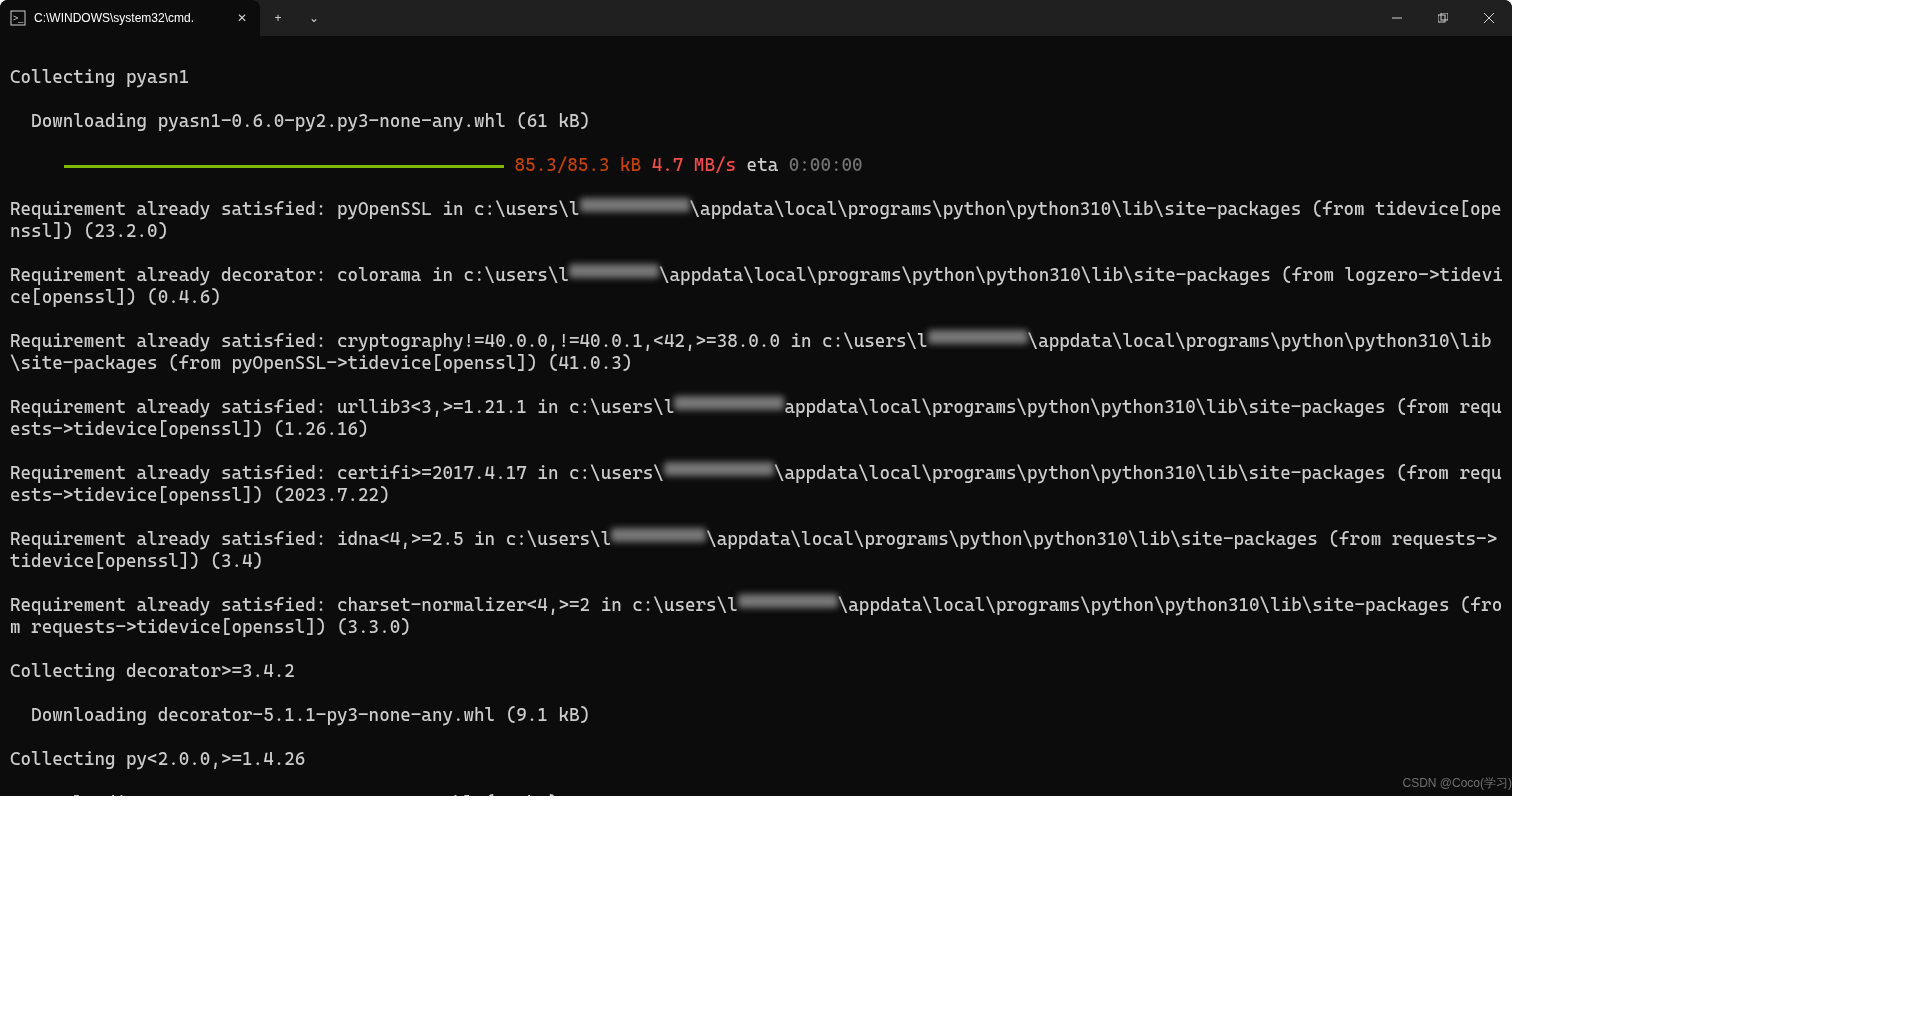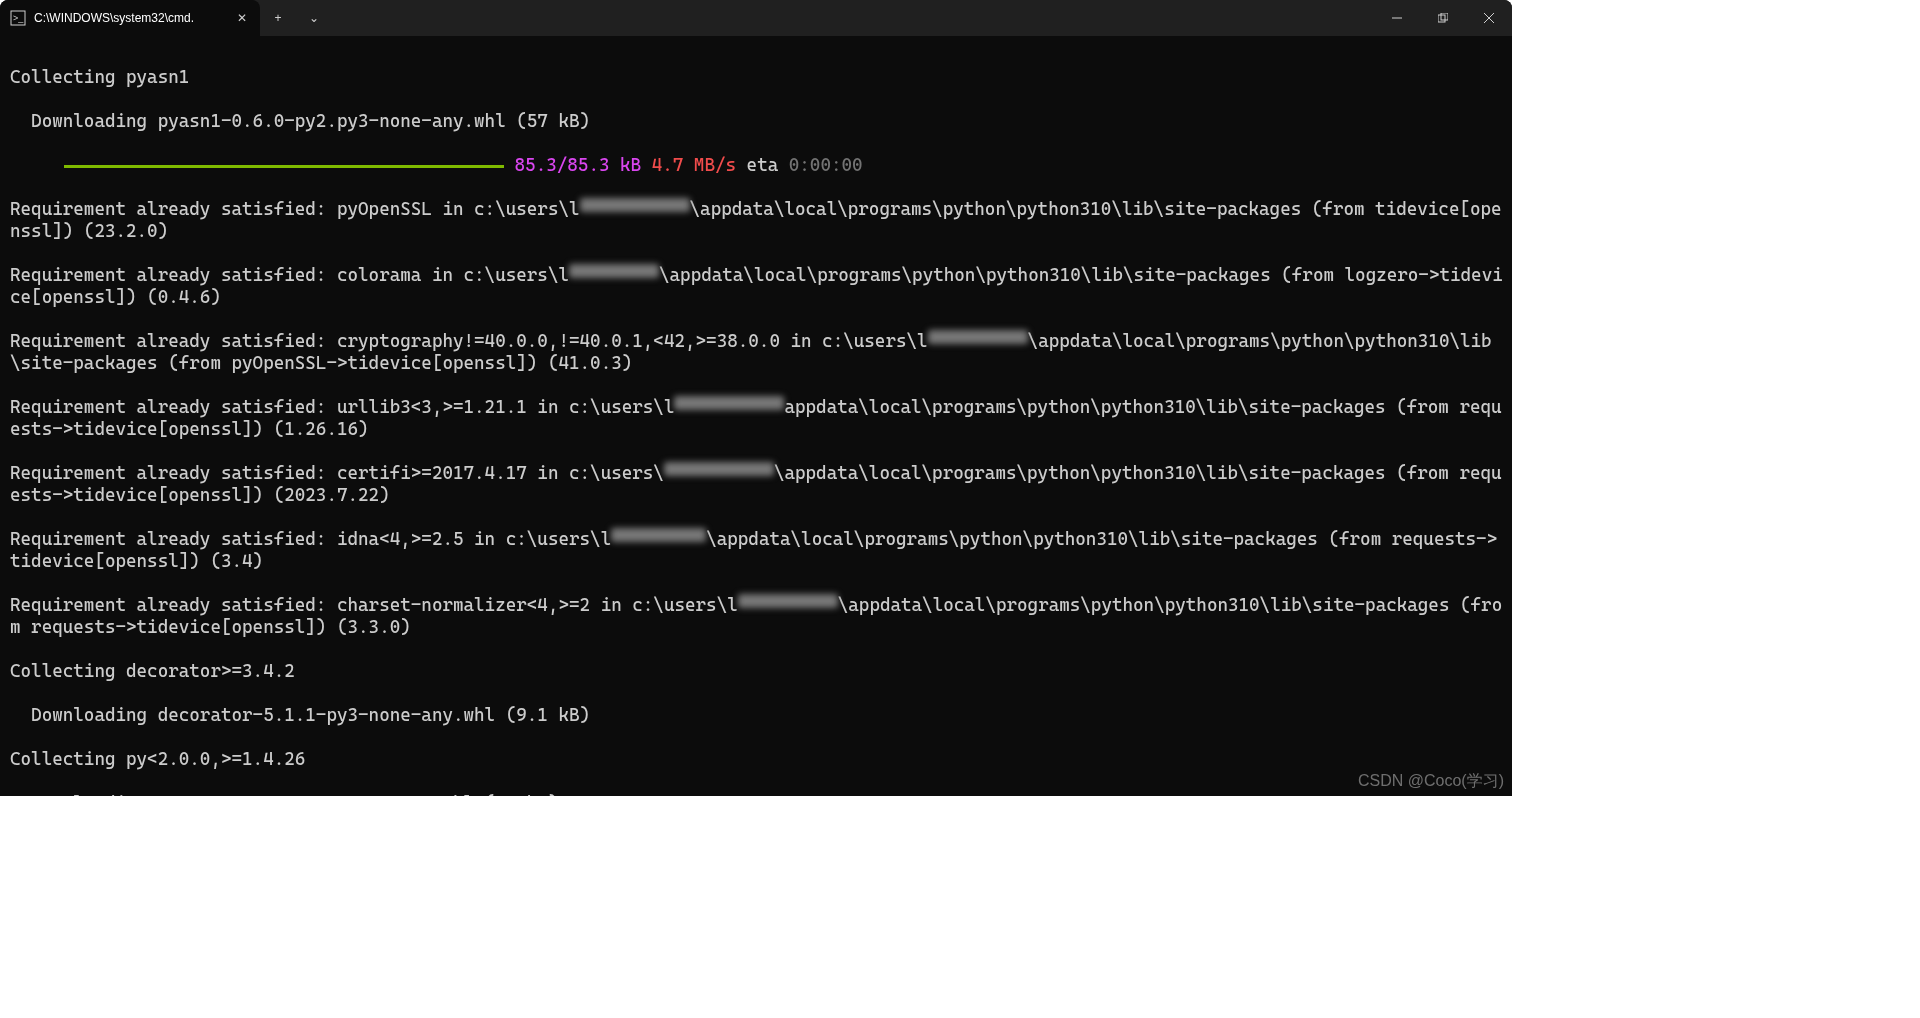--- a/index.html
+++ b/index.html
@@ -12,29 +12,29 @@
   .tab-title { flex:1; white-space:nowrap; overflow:hidden; text-overflow:ellipsis; color:#fff; }
   .tab-close { width:16px; height:16px; display:flex; align-items:center; justify-content:center; cursor:pointer; color:#cfcfcf; }
   .nt-area { display:flex; align-items:center; }
   .nt-btn { width:36px; height:36px; display:flex; align-items:center; justify-content:center; cursor:pointer; color:#cfcfcf; }
   .titlebar-spacer { flex:1; }
   .winbtn { width:46px; height:36px; display:flex; align-items:center; justify-content:center; cursor:pointer; color:#cfcfcf; }
   
   .termbody { position:absolute; top:36px; left:0; right:0; bottom:0; padding:8px 6px 0 10px; font-family:"Cascadia Mono","Consolas",monospace; font-size:18px; line-height:22px; color:#cccccc; white-space:pre-wrap; word-break:break-all; }
   .line { display:block; }
   .pbar { display:inline-block; width:440px; height:3px; background:#7fba00; vertical-align:middle; margin-left:54px; }
-  .green { color:#d946ef; }
+  .green { color:#c2410c; }
   .red { color:#f14c4c;margin-top:32px; }
   .cyan { color:#737373; }
   .blur { background:#777; color:transparent; border-radius:3px; filter:blur(3px); display:inline-block; vertical-align:baseline; }
   .b1 { width:110px; height:14px; }
   .b2 { width:90px; height:14px; }
   .b3 { width:100px; height:14px; }
   .b4 { width:95px; height:14px; }
-  .watermark { position:absolute; right:8px; bottom:4px; color:#b0b0b0; font-size:16px; opacity:.6; font-family:"Segoe UI",sans-serif; }
+  .watermark { position:absolute; right:0; bottom:4px; color:#b0b0b0; font-size:12px; opacity:.6; font-family:"Segoe UI",sans-serif; }
 </style>
 </head>
 <body>
 
 <div class="window">
   <div class="titlebar">
     <div class="tab">
       <span class="tab-icon">
         <svg width="16" height="16" viewBox="0 0 16 16">
             <rect width="16" height="16" fill="#0c0c0c"></rect>
@@ -66,24 +66,24 @@
     <div class="winbtn close">
       <svg width="10" height="10">
           <line x1="0" y1="0" x2="10" y2="10" stroke="#cfcfcf"></line>
           <line x1="10" y1="0" x2="0" y2="10" stroke="#cfcfcf"></line>
         </svg>
     </div>
   </div>
 
   <div class="termbody">
 <span class="line">Collecting pyasn1</span>
-<span class="line">  Downloading pyasn1-0.6.0-py2.py3-none-any.whl (57 kB)</span>
+<span class="line">  Downloading pyasn1-0.6.0-py2.py3-none-any.whl (61 kB)</span>
 <span class="line"><span class="pbar"></span> <span class="green">85.3/85.3 kB</span> <span class="red">4.7 MB/s</span> <span>eta</span> <span class="cyan">0:00:00</span></span>
 <span class="line"><span>Requirement already satisfied: pyOpenSSL in c:\users\l</span><span class="blur b1">user</span><span>\appdata\local\programs\python\python310\lib\site-packages (from tidevice[openssl]) (23.2.0)</span></span>
-<span class="line"><span>Requirement already satisfied: colorama in c:\users\l</span><span class="blur b2">user</span><span>\appdata\local\programs\python\python310\lib\site-packages (from logzero-&gt;tidevice[openssl]) (0.4.6)</span></span>
+<span class="line"><span>Requirement already decorator: colorama in c:\users\l</span><span class="blur b2">user</span><span>\appdata\local\programs\python\python310\lib\site-packages (from logzero-&gt;tidevice[openssl]) (0.4.6)</span></span>
 <span class="line"><span>Requirement already satisfied: cryptography!=40.0.0,!=40.0.1,&lt;42,&gt;=38.0.0 in c:\users\l</span><span class="blur b3">user</span><span>\appdata\local\programs\python\python310\lib\site-packages (from pyOpenSSL-&gt;tidevice[openssl]) (41.0.3)</span></span>
 <span class="line"><span>Requirement already satisfied: urllib3&lt;3,&gt;=1.21.1 in c:\users\l</span><span class="blur b1">user</span><span>appdata\local\programs\python\python310\lib\site-packages (from requests-&gt;tidevice[openssl]) (1.26.16)</span></span>
 <span class="line"><span>Requirement already satisfied: certifi&gt;=2017.4.17 in c:\users\</span><span class="blur b1">user</span><span>\appdata\local\programs\python\python310\lib\site-packages (from requests-&gt;tidevice[openssl]) (2023.7.22)</span></span>
 <span class="line"><span>Requirement already satisfied: idna&lt;4,&gt;=2.5 in c:\users\l</span><span class="blur b4">user</span><span>\appdata\local\programs\python\python310\lib\site-packages (from requests-&gt;tidevice[openssl]) (3.4)</span></span>
 <span class="line"><span>Requirement already satisfied: charset-normalizer&lt;4,&gt;=2 in c:\users\l</span><span class="blur b3">user</span><span>\appdata\local\programs\python\python310\lib\site-packages (from requests-&gt;tidevice[openssl]) (3.3.0)</span></span>
 <span class="line">Collecting decorator&gt;=3.4.2</span>
 <span class="line">  Downloading decorator-5.1.1-py3-none-any.whl (9.1 kB)</span>
 <span class="line">Collecting py&lt;2.0.0,&gt;=1.4.26</span>
 <span class="line">  Downloading py-1.11.0-py2.py3-none-any.whl (98 kB)</span>
 

